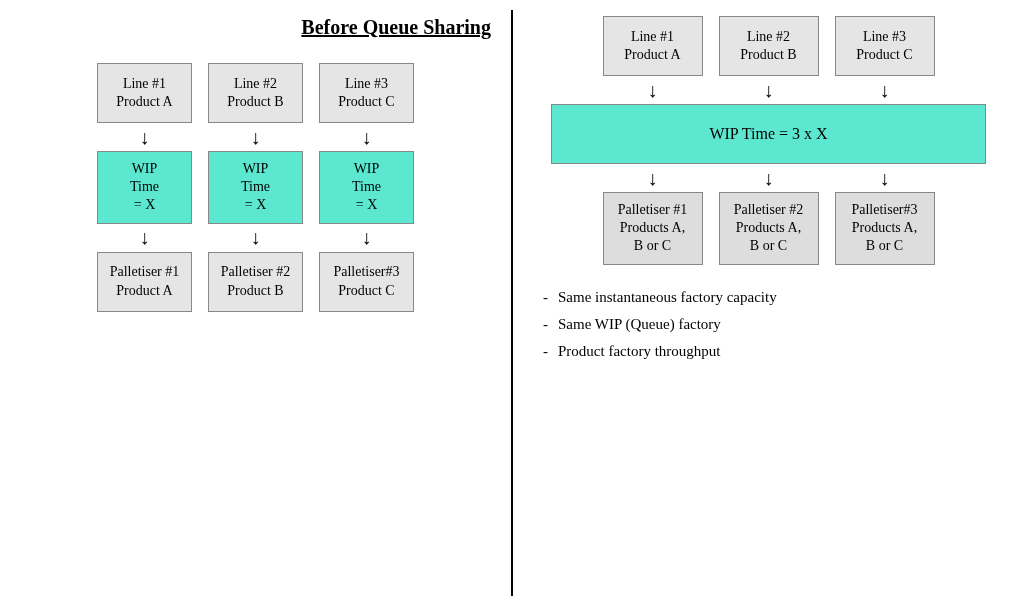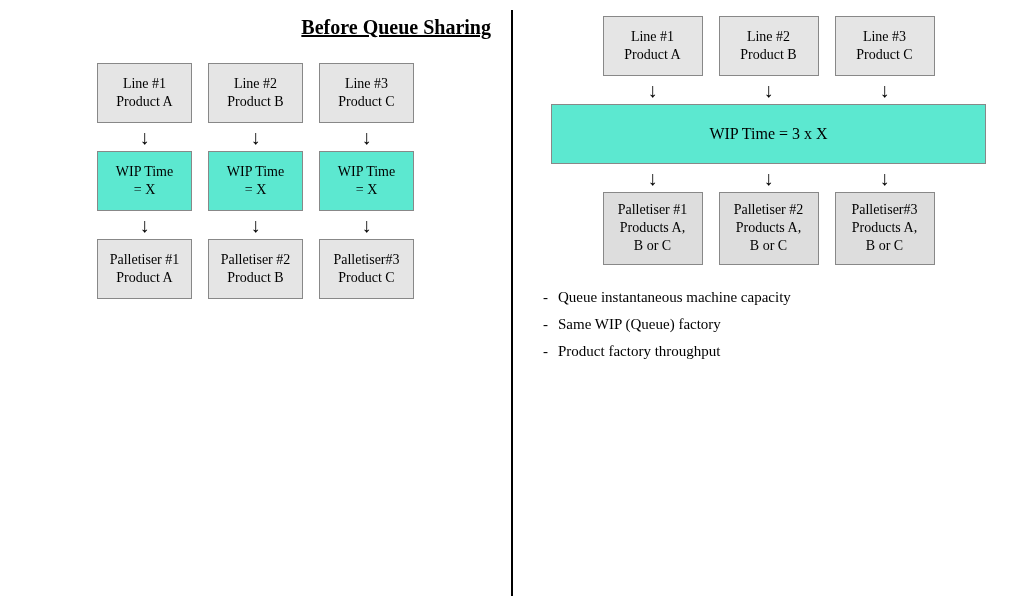--- a/index.html
+++ b/index.html
@@ -61,21 +61,21 @@
       display: flex;
       align-items: center;
       justify-content: center;
       line-height: 1.3;
     }
 
     .box-teal {
       background: #5ce8d0;
       border: 1.5px solid #888;
       text-align: center;
-      padding: 8px 6px;
+      padding: 8px 22px;
       min-height: 60px;
       display: flex;
       align-items: center;
       justify-content: center;
       line-height: 1.3;
       font-weight: normal;
     }
 
     .box-teal-wide {
       width: 100%;
@@ -235,21 +235,21 @@
         <div class="after-box">Palletiser #1<br>Products A,<br>B or C</div>
         <div class="after-box">Palletiser #2<br>Products A,<br>B or C</div>
         <div class="after-box">Palletiser#3<br>Products A,<br>B or C</div>
       </div>
 
     </div>
 
     <div class="bullet-list">
       <div class="bullet-item">
         <span class="bullet-dash">-</span>
-        <span>Queue instantaneous machine capacity</span>
+        <span>Same instantaneous factory capacity</span>
       </div>
       <div class="bullet-item">
         <span class="bullet-dash">-</span>
         <span>Same WIP (Queue) factory</span>
       </div>
       <div class="bullet-item">
         <span class="bullet-dash">-</span>
         <span>Product factory throughput</span>
       </div>
     </div>

